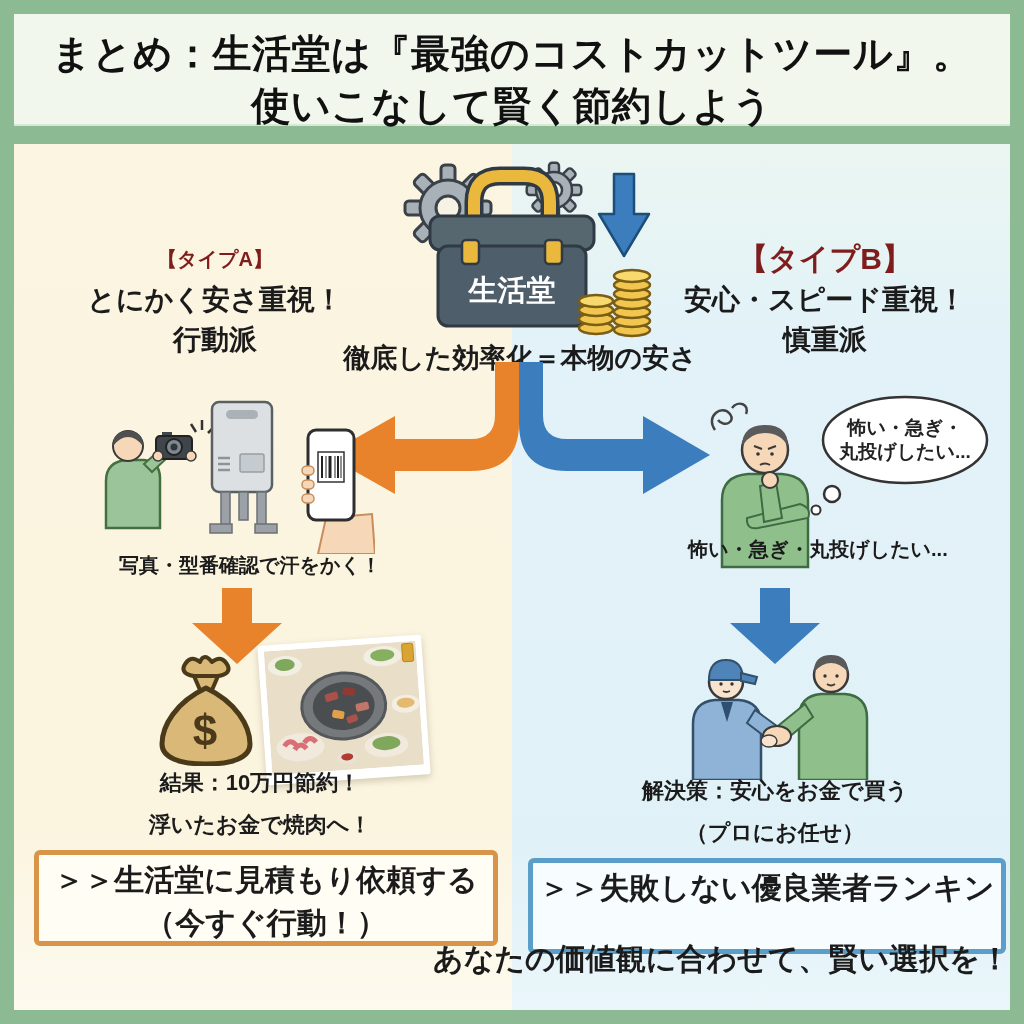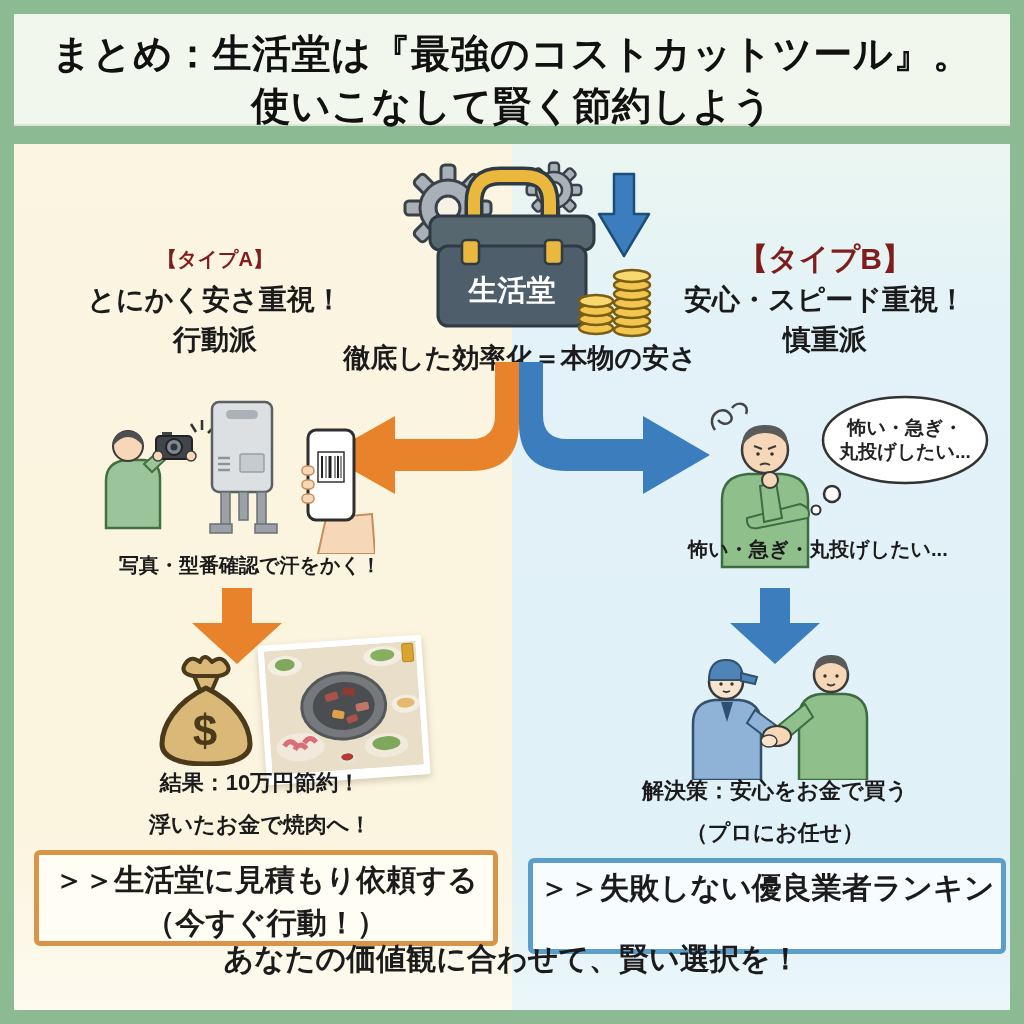--- a/index.html
+++ b/index.html
@@ -283,15 +283,15 @@
 
   <div class="abs txt two-line" style="left:575px;top:770px;width:400px;">
     <div>解決策：安心をお金で買う</div>
     <div>（プロにお任せ）</div>
   </div>
 
   <div class="cta cta-b" style="left:528px;top:850px;width:478px;height:96px;margin-top:8px;">
     <div>＞＞失敗しない優良業者ランキン</div>
   </div>
 
-  <div class="abs txt footer" style="left:14px;top:939px;width:996px;">あなたの価値観に合わせて、賢い選択を！</div>
+  <div class="abs txt footer" style="left:14px;top:939px;width:996px;text-align:right;">あなたの価値観に合わせて、賢い選択を！</div>
 
 </div>
 
 </body></html>

